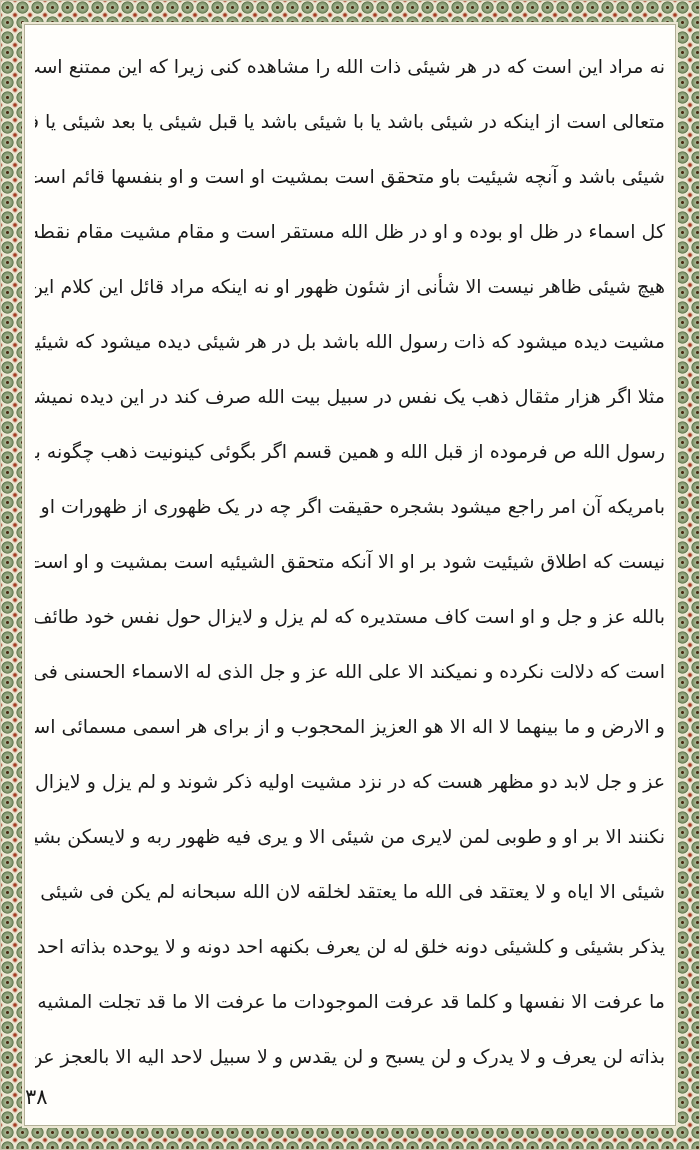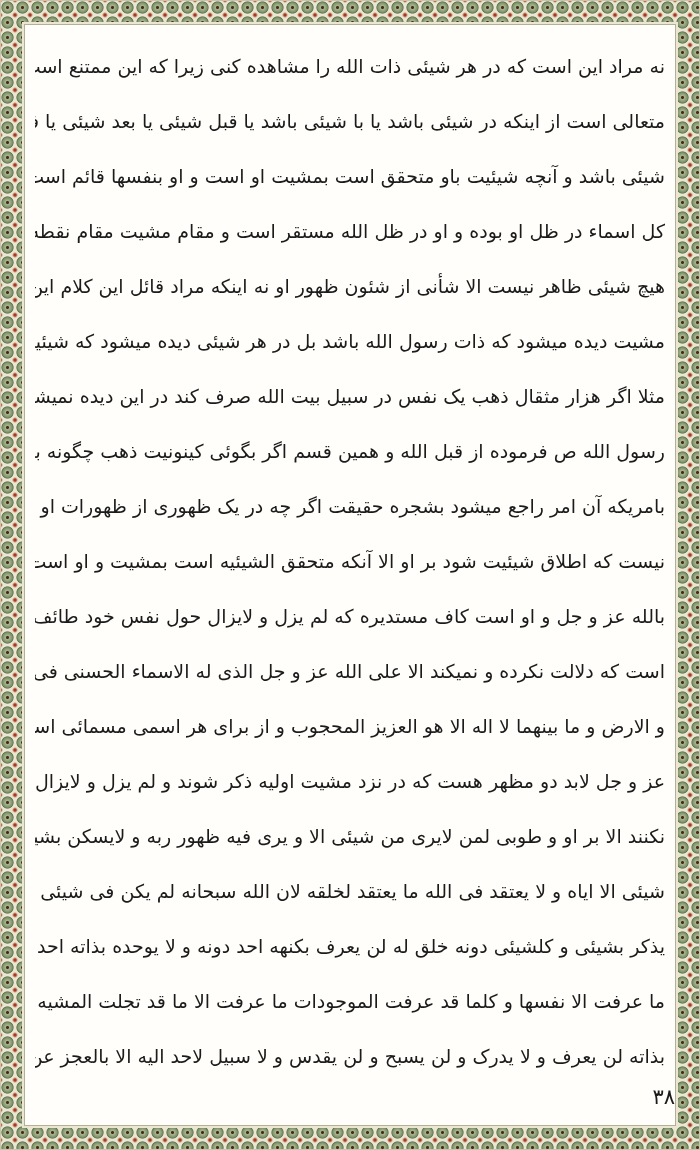--- a/index.html
+++ b/index.html
@@ -51,21 +51,21 @@
     text-align-last: justify;
     white-space: nowrap;
     overflow: hidden;
     font-family: "DejaVu Sans", sans-serif;
   }
   .page-number {
     position: absolute;
     bottom: 16px;
     left: 0;
     right: 0;
-    text-align: right;
+    text-align: left;
     font-size: 21px;
     color: #1b1b1b;
   }
 </style>
 </head>
 <body>
 
 <div class="screenshot">
   <div class="frame"></div>
   <div class="inner-page">

